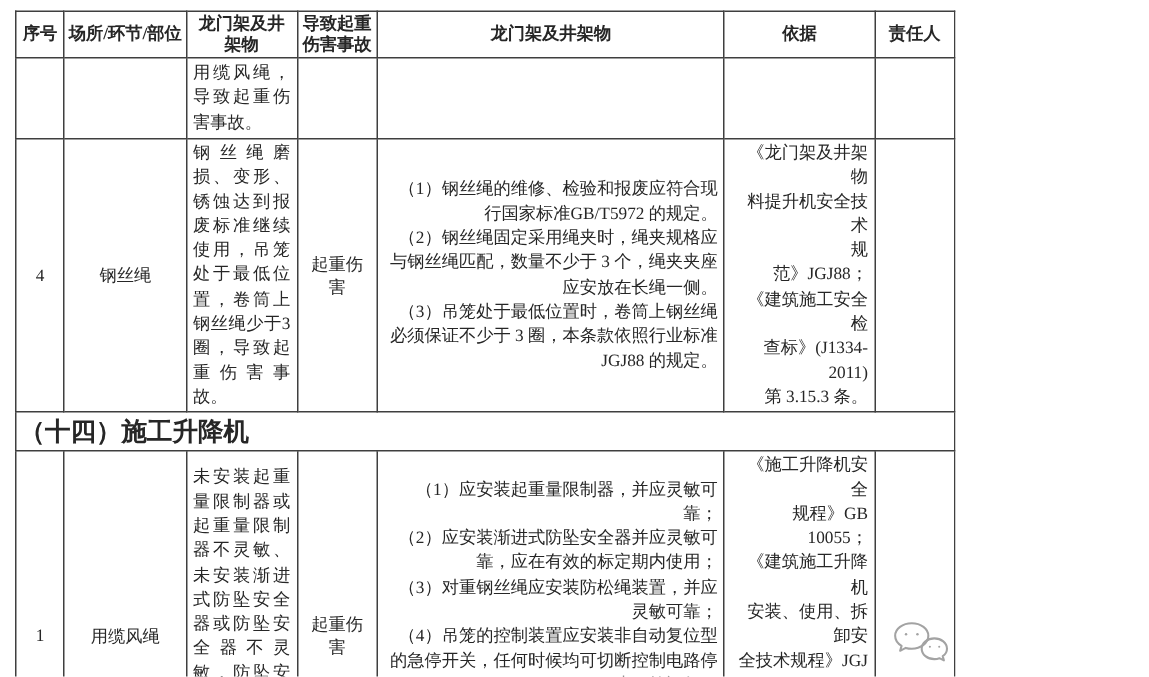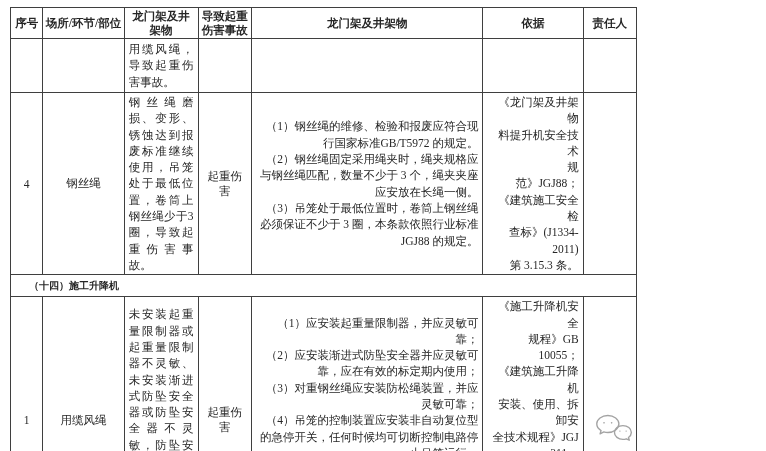--- a/index.html
+++ b/index.html
@@ -22,21 +22,21 @@
   tr.r-safety{height:182px;}
   td.center{text-align:center;}
   .hazard{
     vertical-align:top;text-align:justify;line-height:16.3px;padding:2px 5px 0 5px;
   }
   .pre{
     vertical-align:top;white-space:pre-wrap;line-height:16.3px;padding:2px 3px 0 4px;
     text-align:right;
   }
   td.section{
-    font-weight:bold;text-align:left;padding-left:18px;font-size:10px;
+    font-weight:bold;text-align:left;padding-left:2px;font-size:17px;
   }
   .watermark{
     position:absolute;left:594px;top:398px;display:flex;align-items:center;gap:5px;
     color:#9a9a9a;z-index:5;
   }
   .watermark .wm-text{
     font-family:"Liberation Sans","DejaVu Sans",sans-serif;
     font-size:24px;letter-spacing:1px;color:#9a9a9a;
   }
 </style>

